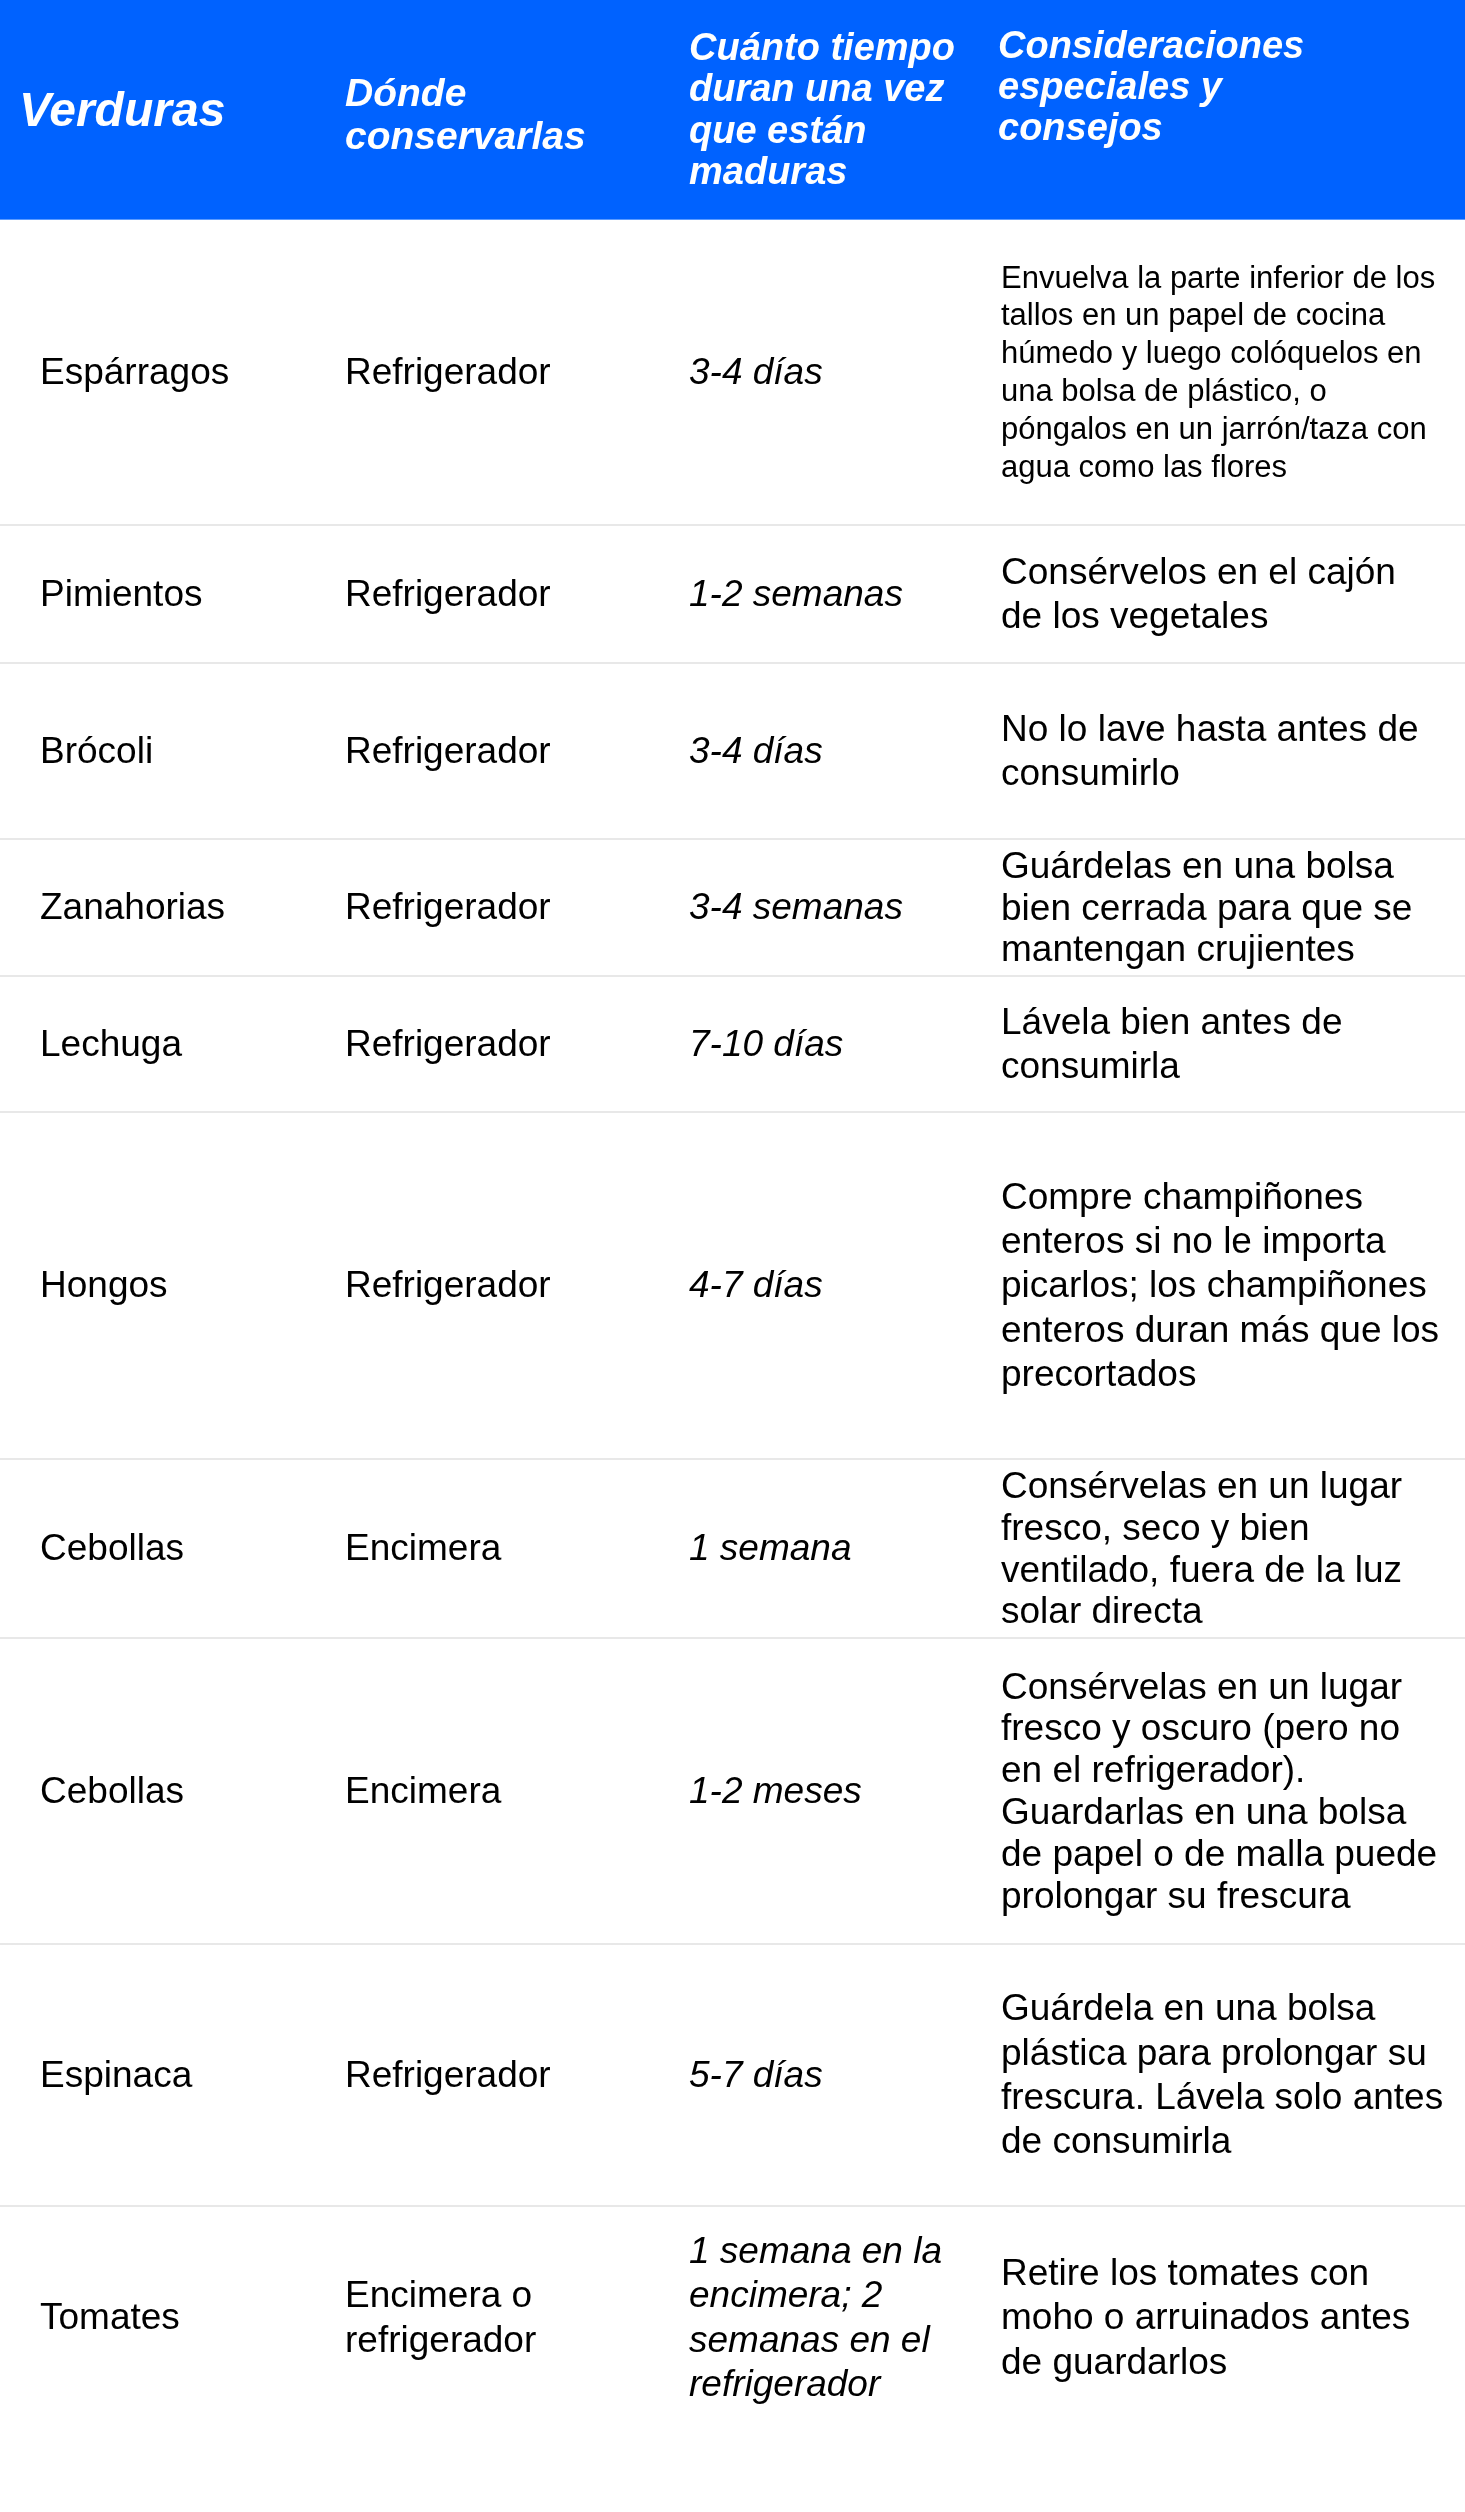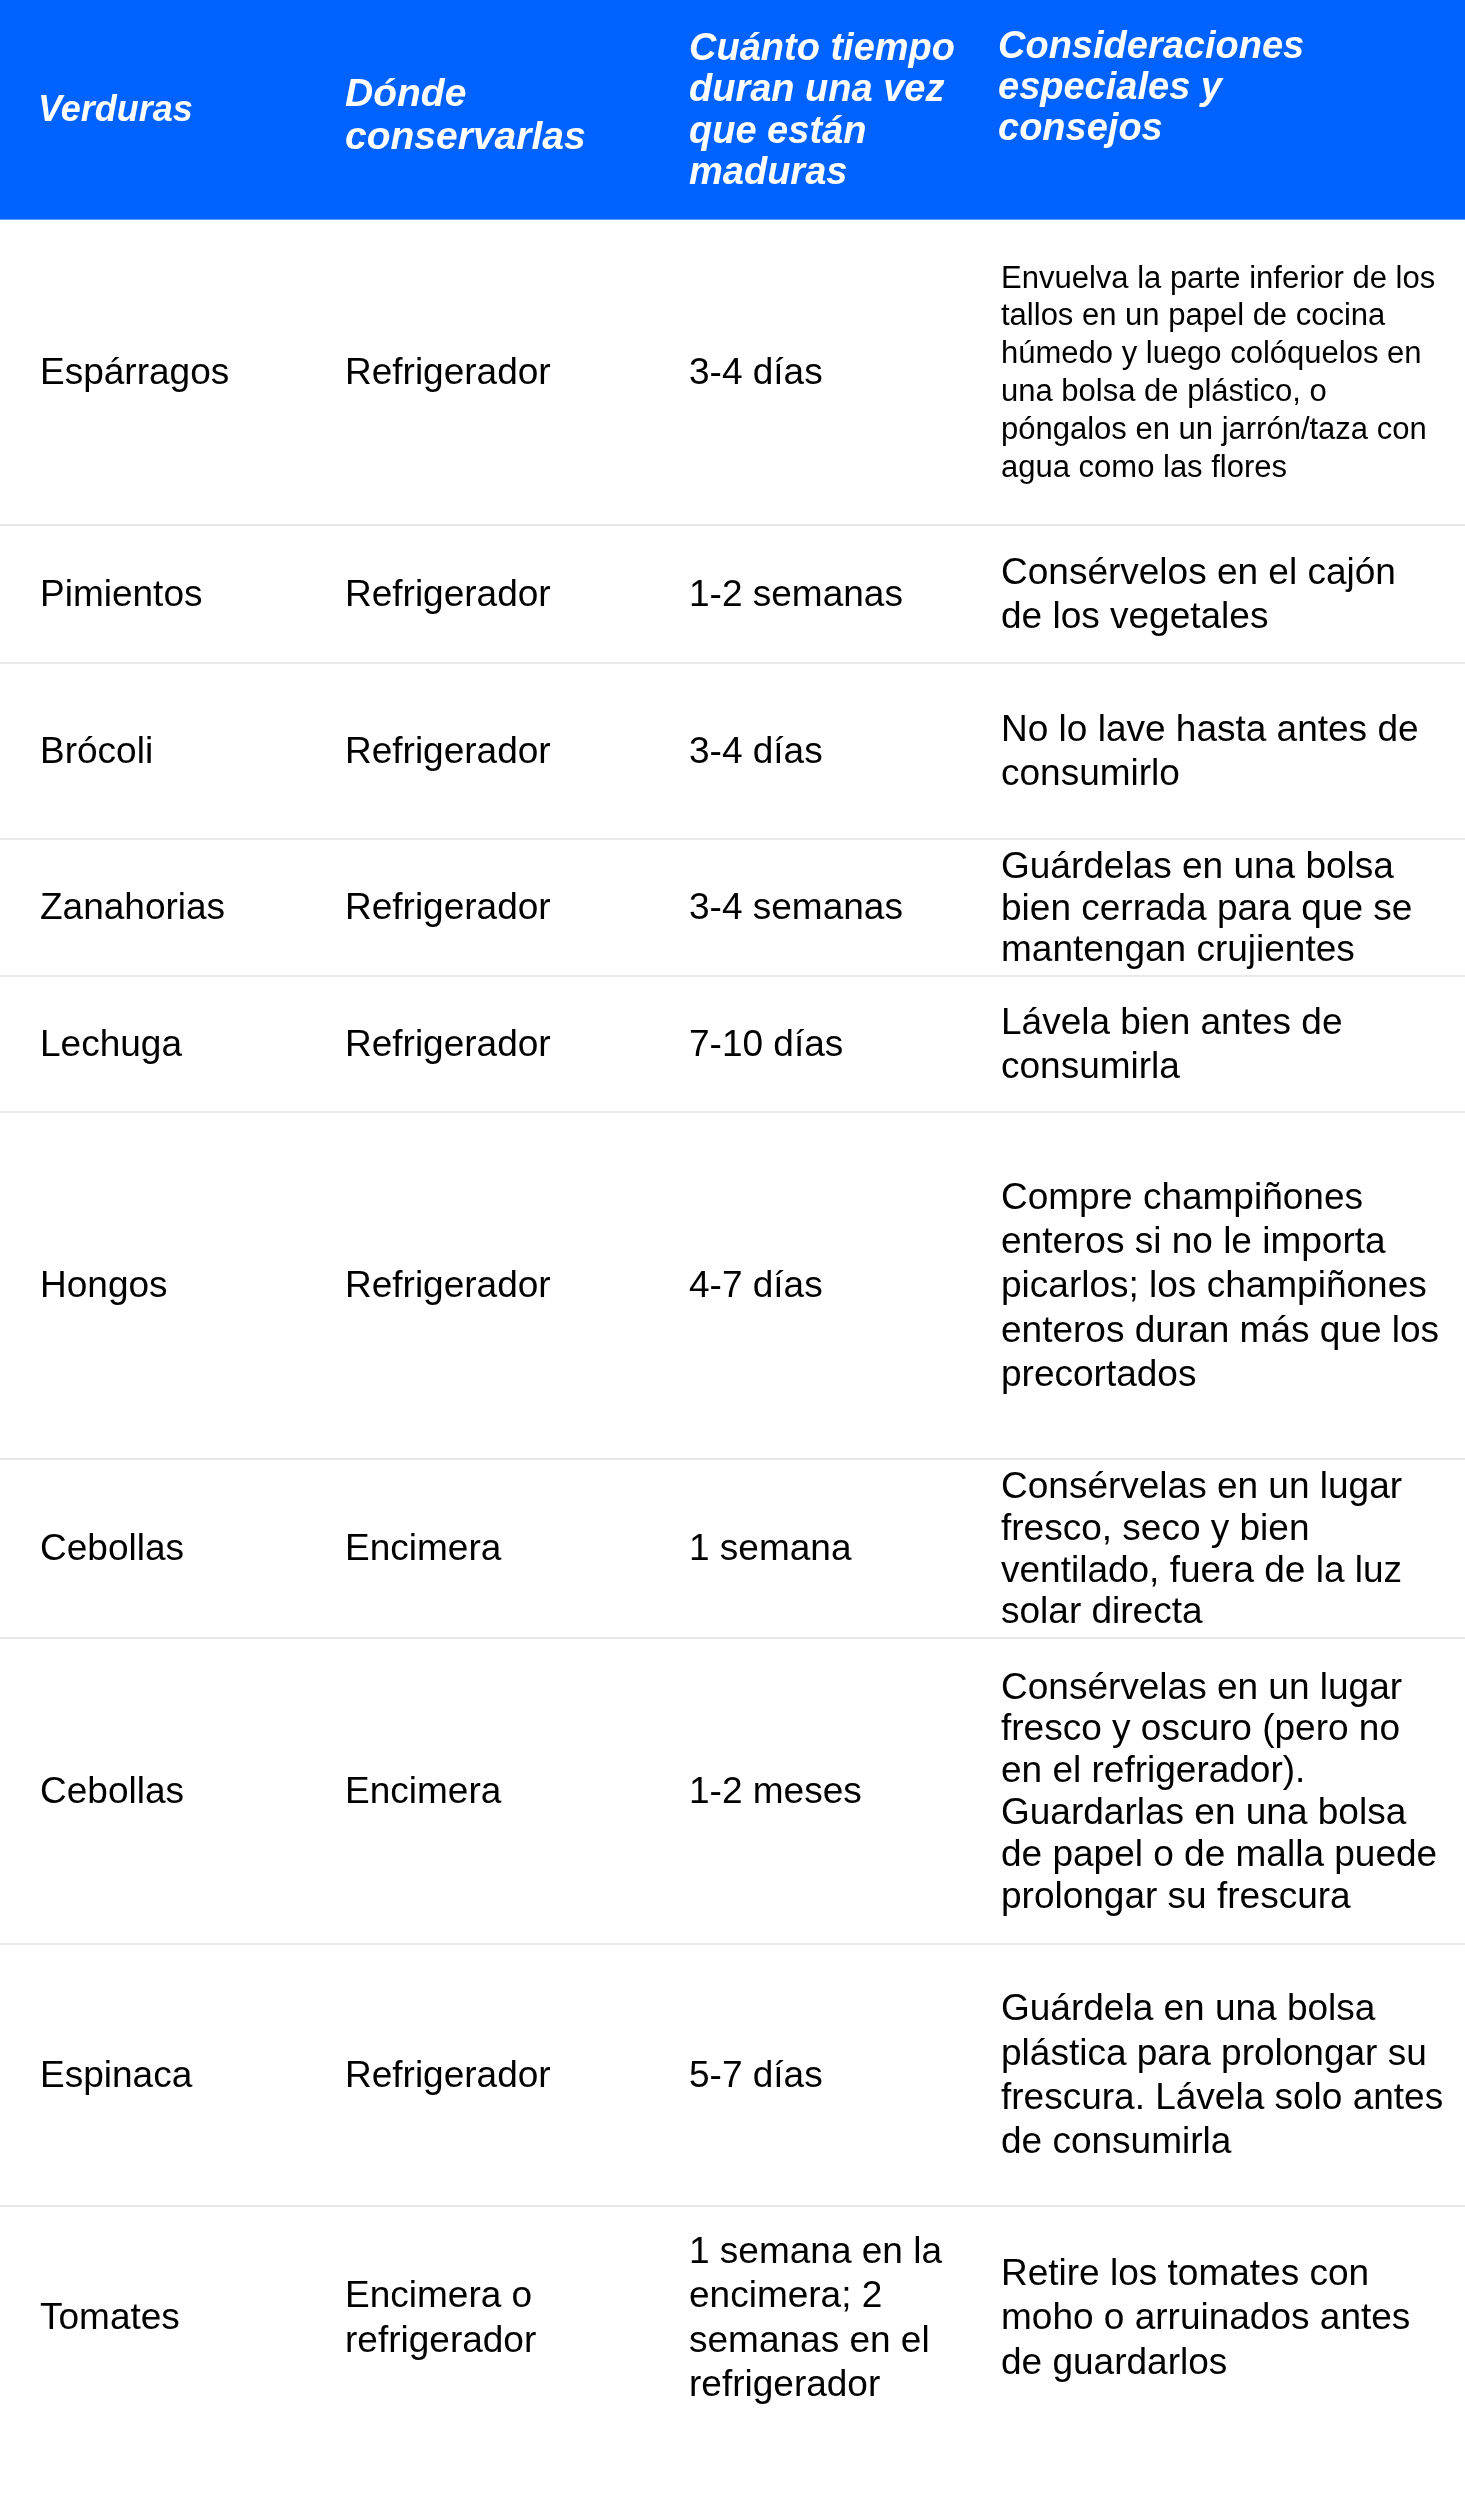--- a/index.html
+++ b/index.html
@@ -28,42 +28,42 @@
     box-sizing: border-box;
     border-bottom: 1.5px solid #5C9BFF;
   }
   .hcell {
     display: flex;
     align-items: center;
     box-sizing: border-box;
     line-height: 1.08;
   }
   .hcell span { display: block; font-style: italic; }
-  .h0 { padding-left: 38px; font-size: 36px; }
+  .h0 { padding-left: 19px; font-size: 48px; }
   .h1 { padding-left: 28px; font-size: 39px; padding-top: 10px; }
   .h2 { padding-left: 28px; font-size: 38px; }
   .h3 { padding-left: 25px; font-size: 38px; align-items: flex-start; padding-top: 25px; }
 
   .row {
     display: grid;
     grid-template-columns: 317px 344px 312px 493px;
     box-sizing: border-box;
     border-bottom: 2px solid #E8E8E8;
   }
   .row.last { border-bottom: none; }
   .cell {
     display: flex;
     align-items: center;
     box-sizing: border-box;
     font-size: 37px;
     line-height: 1.2;
   }
   .c0 { padding-left: 40px; text-align: right; }
   .c1 { padding-left: 28px; }
-  .c2 { padding-left: 28px; padding-right: 10px; }
+  .c2 { padding-left: 28px; padding-right: 10px; font-style: italic; }
   .c3 { padding-left: 28px; padding-right: 20px; }
   .small { font-size: 31px; line-height: 1.22; }
 </style>
 </head>
 <body>
 
 <div class="table">
 
   <div class="header">
     <div class="hcell h0">

